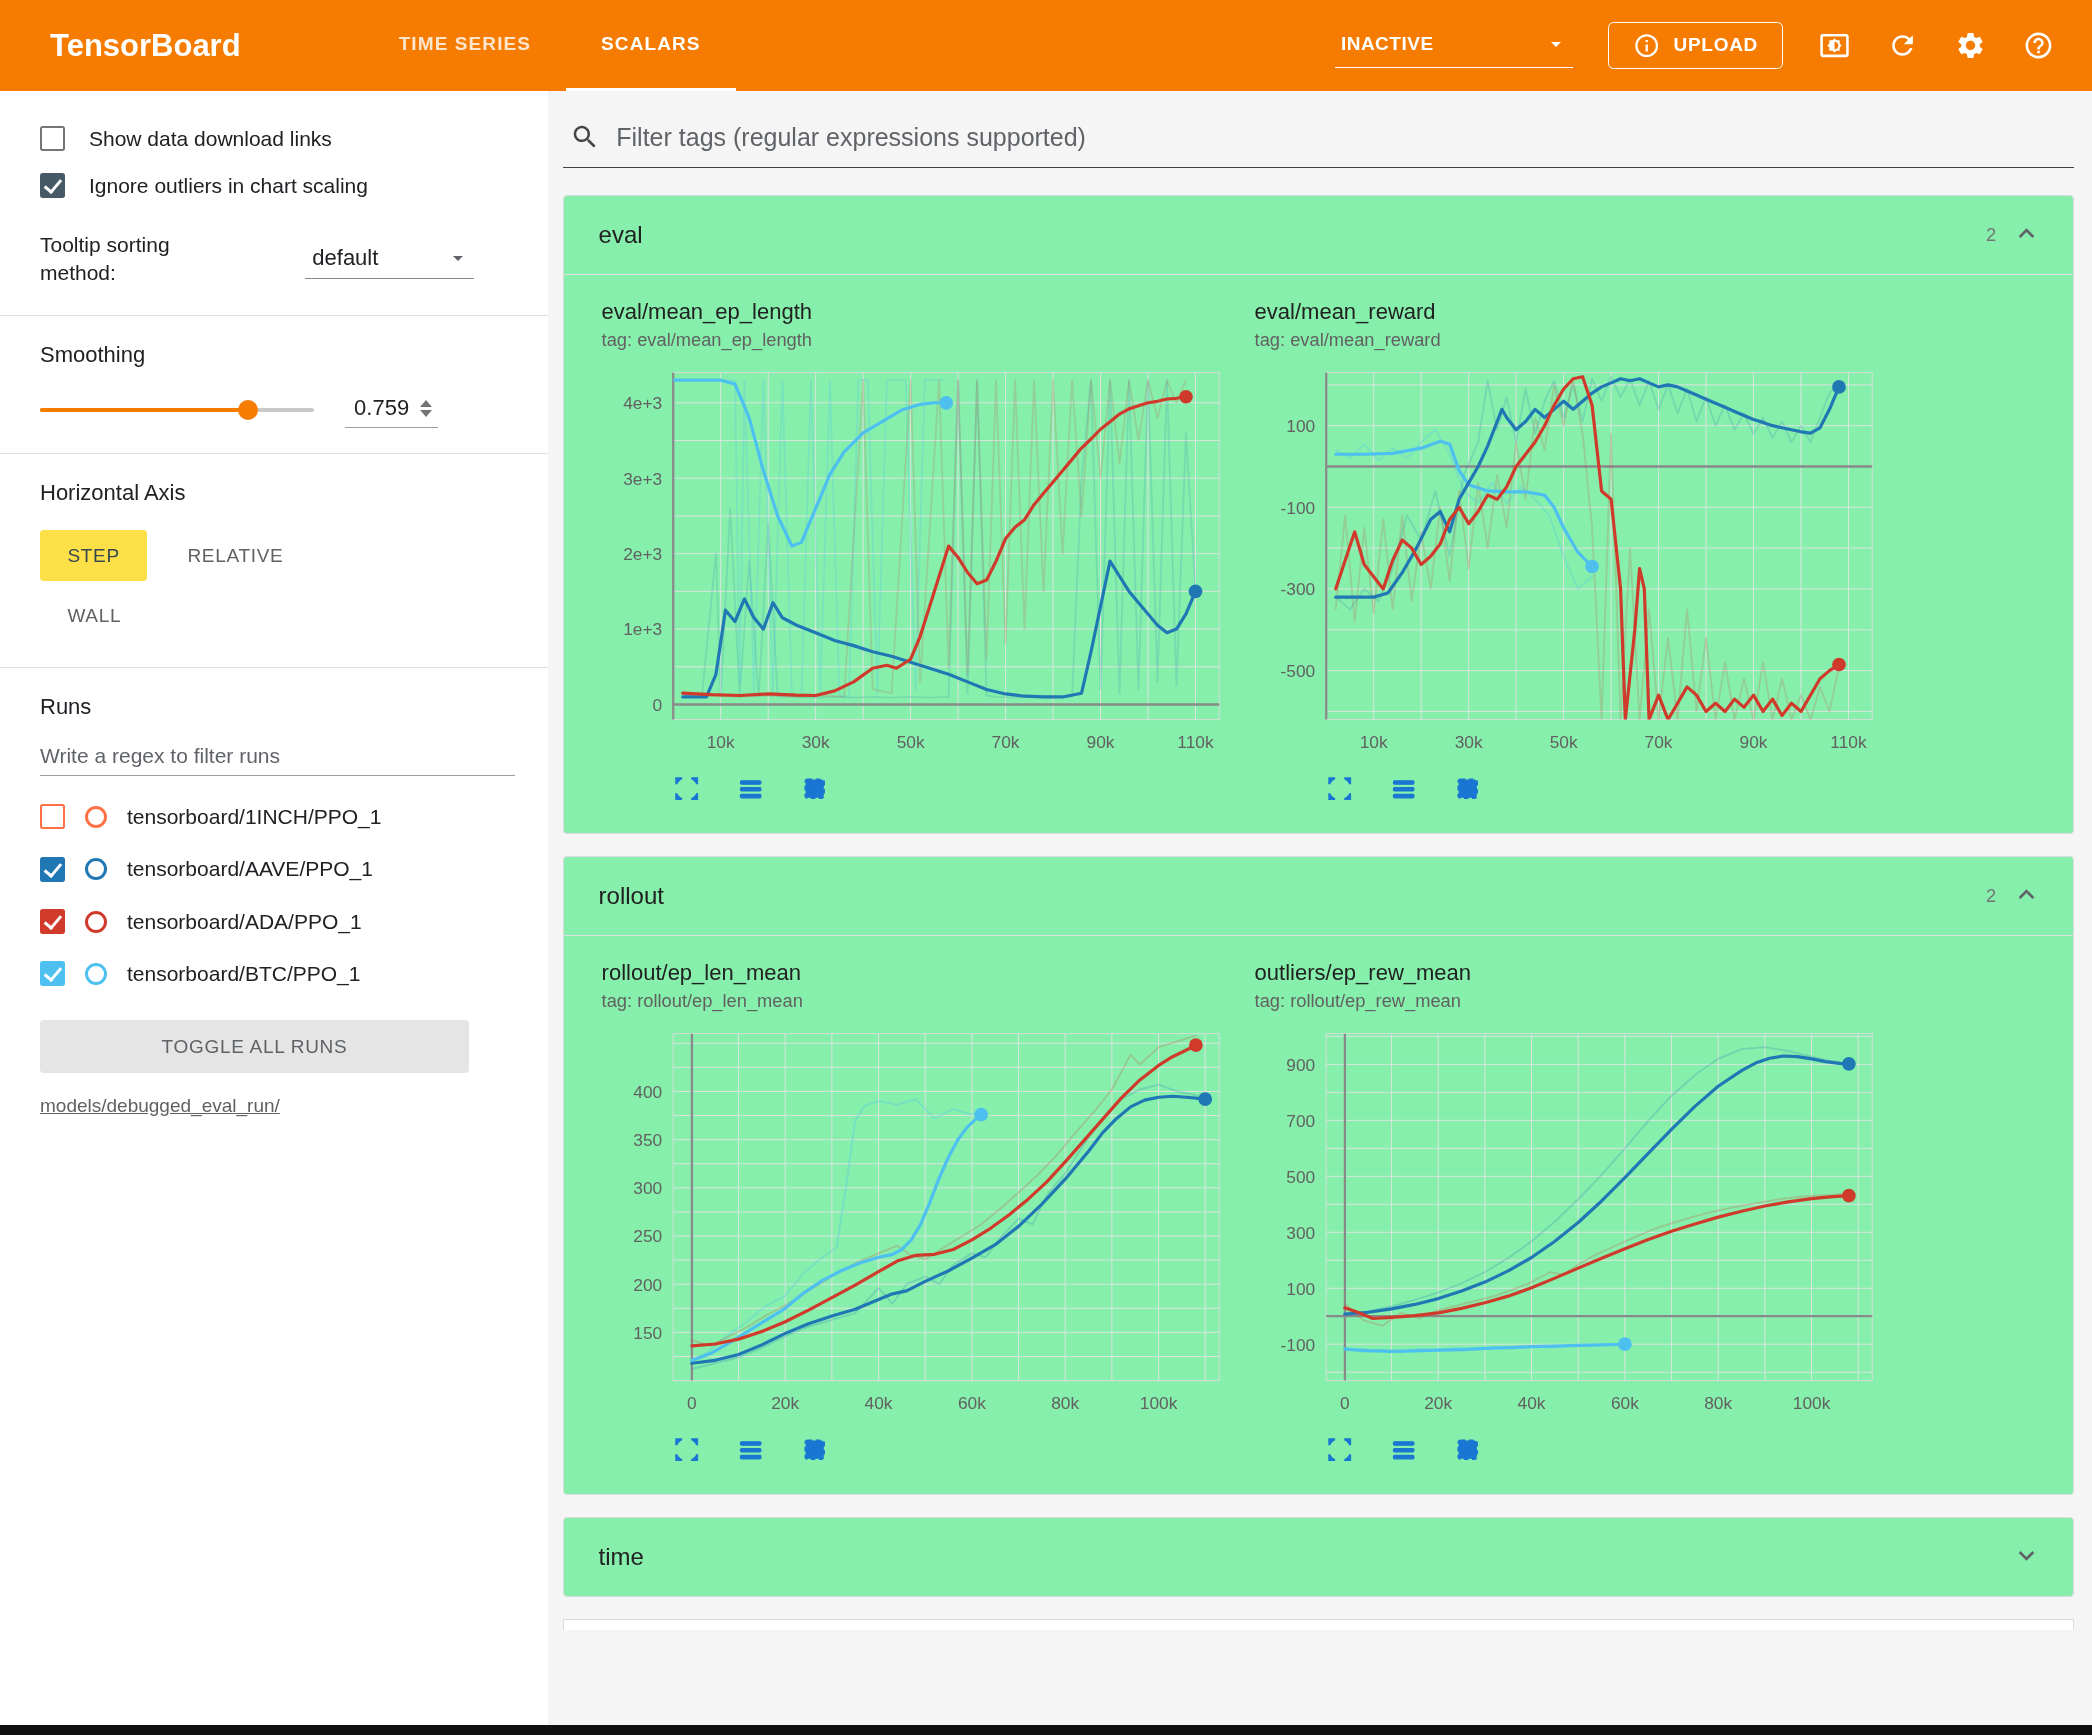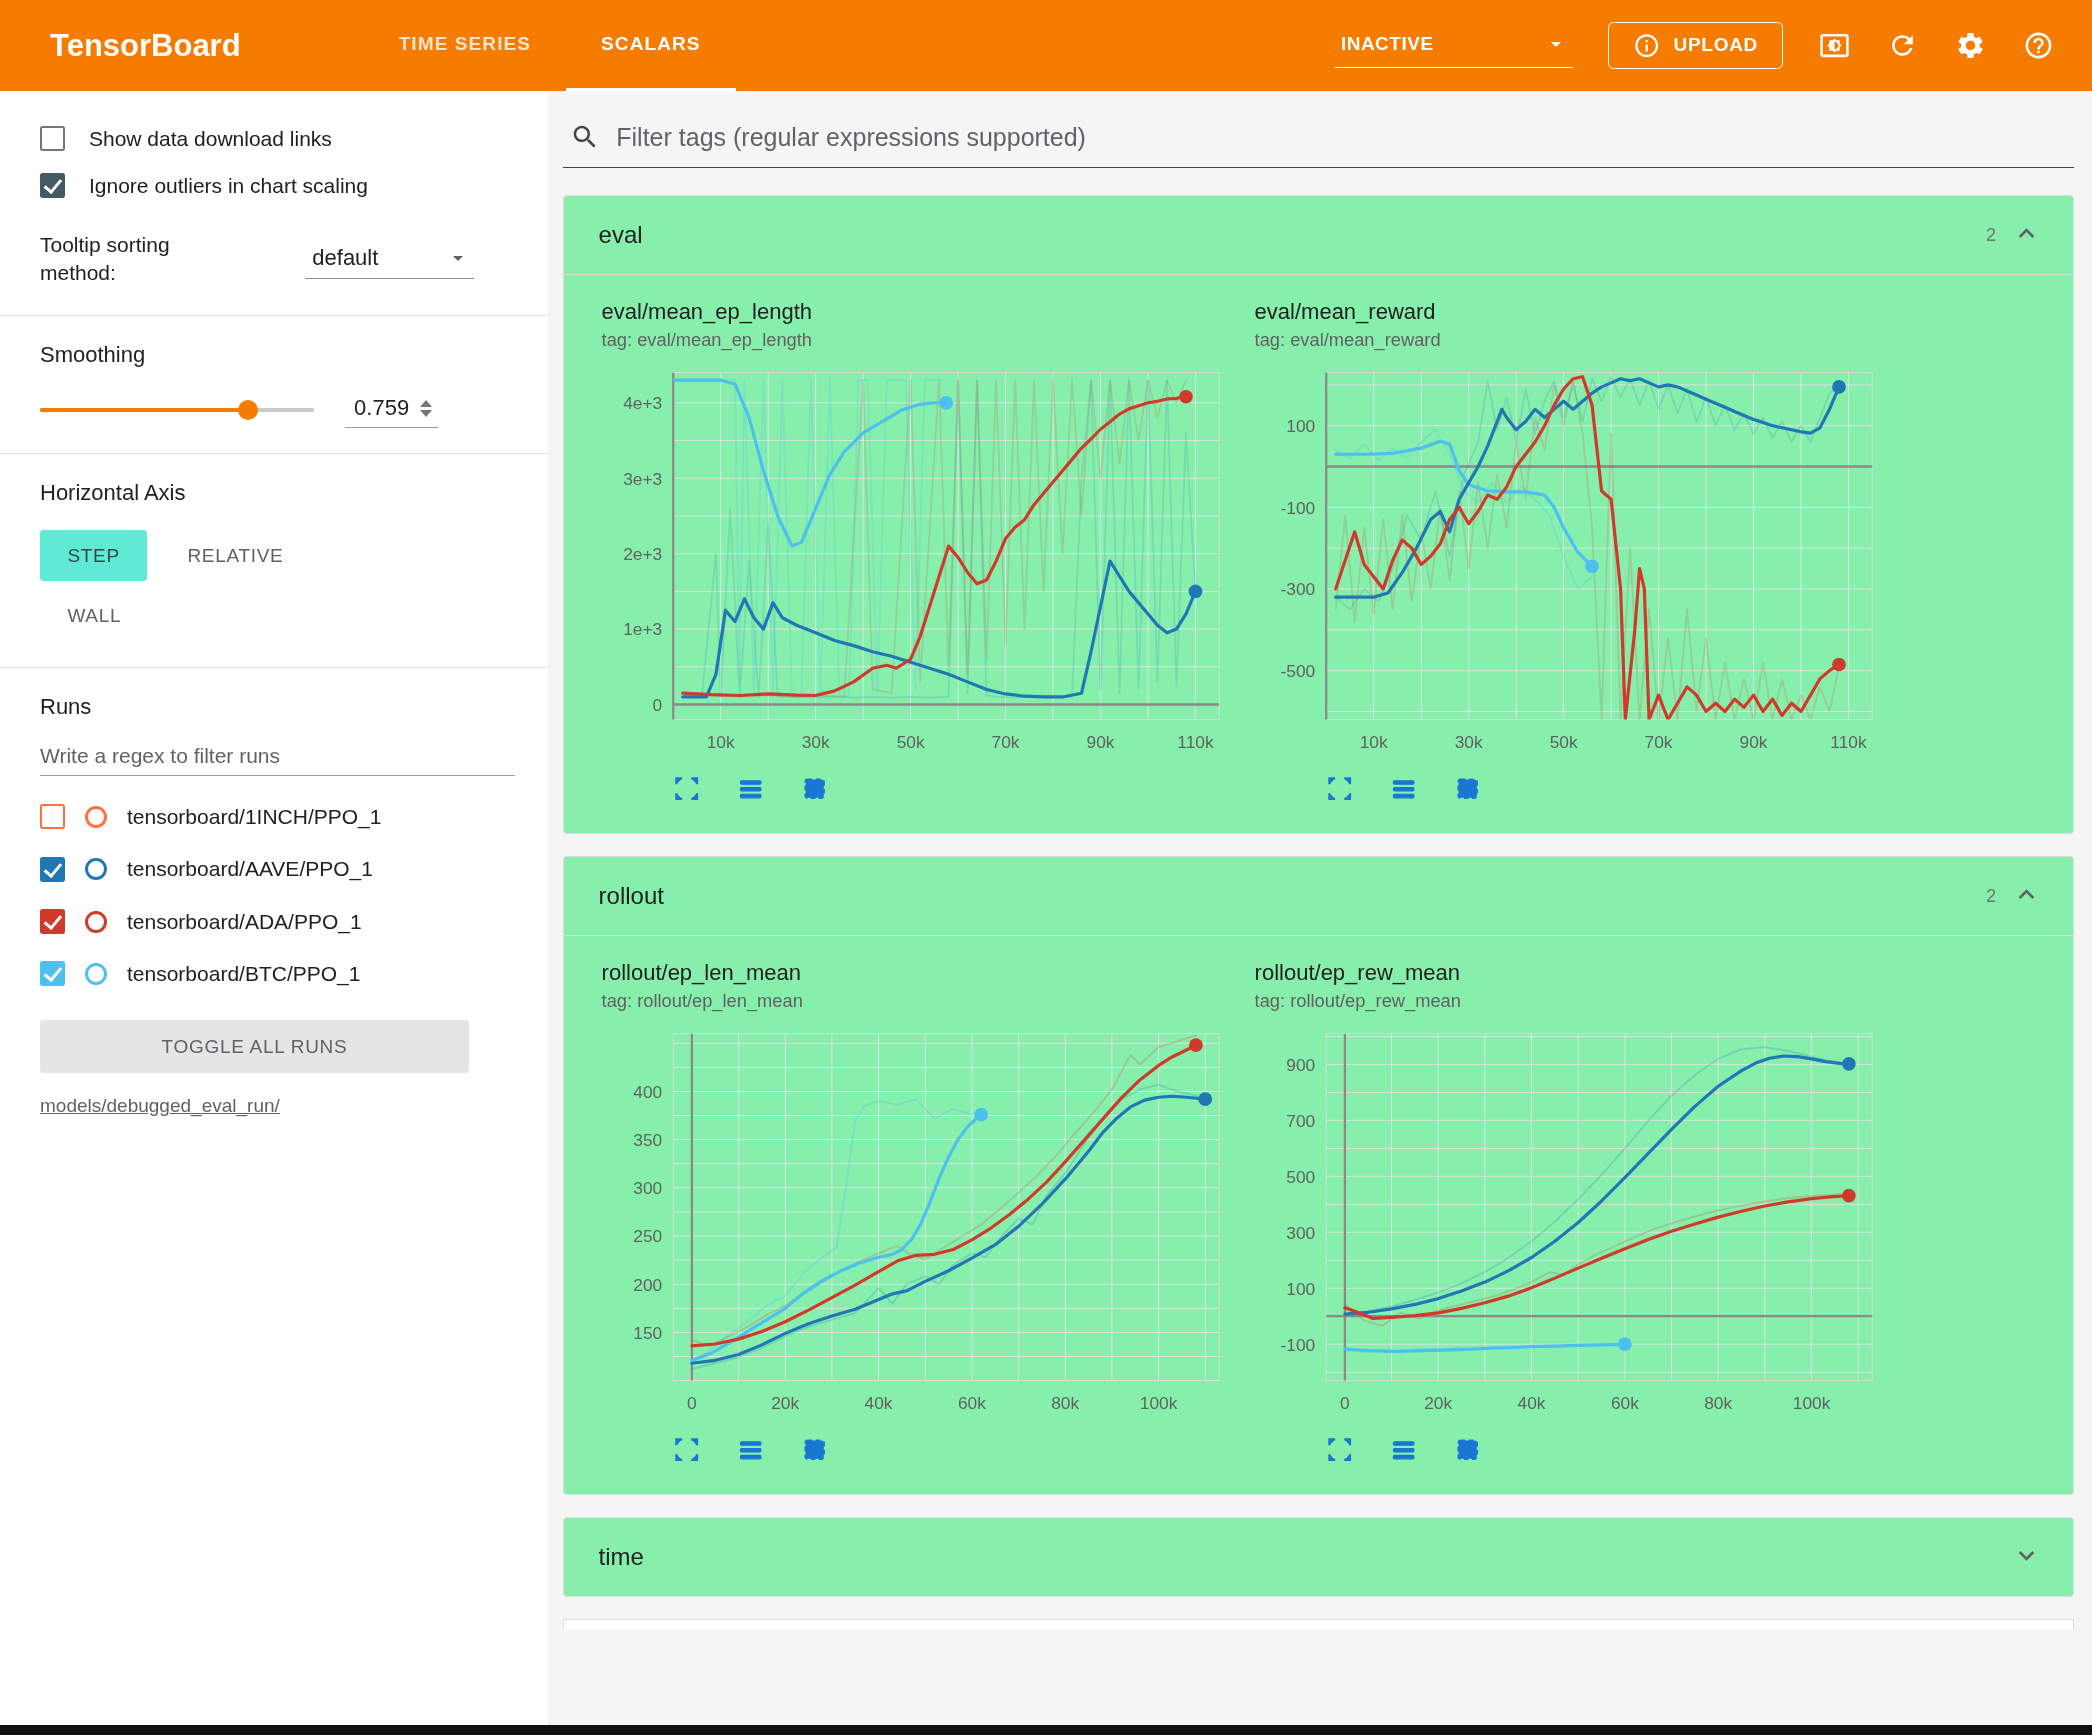--- a/index.html
+++ b/index.html
@@ -46,21 +46,21 @@
   .slider .thumb { position:absolute; top:-8.2px; width:20px; height:20px; border-radius:50%;
     background:#f57c00; transform:translateX(-10px); }
   .smooth-val { display:flex; align-items:center; border-bottom:0.9px solid #9e9e9e;
     padding:3.7px 5.5px 5.5px 9.1px; font-size:22px; color:#202124; gap:11px; }
   .spin { display:flex; flex-direction:column; gap:3.7px; }
   .spin i { width:0; height:0; border-left:6.4px solid transparent; border-right:6.4px solid transparent; }
   .spin .up { border-bottom:7.3px solid #757575; }
   .spin .dn { border-top:7.3px solid #757575; }
   .axis-btns { display:flex; flex-wrap:wrap; gap:9.1px 12.8px; width:384px; }
   .axis-btn { font-size:19px; letter-spacing:0.7px; color:#616161; padding:14.6px 27.4px; border-radius:3.7px; }
-  .axis-btn.active { background:#5eead4; color:#37474f; }
+  .axis-btn.active { background:#fde047; color:#37474f; }
   .runs-filter { border-bottom:0.9px solid #9e9e9e; margin-bottom:14.6px; padding-bottom:7.3px; }
   .runs-filter input { border:none; outline:none; font-size:21px; width:100%; color:#202124;
     font-family:"Liberation Sans","DejaVu Sans",sans-serif; background:transparent; }
   .runs-filter input::placeholder { color:#5f6368; }
   .run-row { display:flex; align-items:center; gap:20px; padding:13.7px 0; }
   .run-circle { width:22px; height:22px; border:3.2px solid #999; border-radius:50%; flex-shrink:0; }
   .run-label { font-size:21px; color:#202124; white-space:nowrap; }
   .toggle-all { margin:20px 0 22px 0; width:429px; background:#e5e5e5; color:#5f6368;
     text-align:center; font-size:19px; letter-spacing:0.7px; padding:15.5px 0; border-radius:3.7px; }
   .runs-footer { font-size:19px; color:#616161;text-decoration:underline; }
@@ -445,21 +445,21 @@
                   <rect x="3" y="11" width="18" height="3" rx="1"></rect>
                   <rect x="3" y="17" width="18" height="3" rx="1"></rect>
                 </svg></span>
             <span class="tbtn"><svg viewBox="0 0 24 24" fill="none" stroke-width="2">
                   <rect x="4" y="4" width="16" height="16" rx="2" stroke-dasharray="4 3"></rect>
                   <circle cx="12" cy="12" r="2.4" fill="#1976d2" stroke="none"></circle>
                 </svg></span>
           </div>
         </div>
         <div class="chart">
-          <div class="chart-title">rollout/ep_rew_mean</div>
+          <div class="chart-title">outliers/ep_rew_mean</div>
           <div class="chart-tag">tag: rollout/ep_rew_mean</div>
           <svg class="plot" width="630" height="396" viewBox="0 0 690 433">
               <clipPath id="clip3">
                 <rect x="78" y="8" width="598" height="380"></rect>
               </clipPath>
               <line x1="98.44444444444444" y1="8" x2="98.44444444444444" y2="388" stroke="#e3e3e3" stroke-width="1"></line>
               <line x1="149.55555555555554" y1="8" x2="149.55555555555554" y2="388" stroke="#e3e3e3" stroke-width="1"></line>
               <line x1="200.66666666666666" y1="8" x2="200.66666666666666" y2="388" stroke="#e3e3e3" stroke-width="1"></line>
               <line x1="251.7777777777778" y1="8" x2="251.7777777777778" y2="388" stroke="#e3e3e3" stroke-width="1"></line>
               <line x1="302.8888888888889" y1="8" x2="302.8888888888889" y2="388" stroke="#e3e3e3" stroke-width="1"></line>

